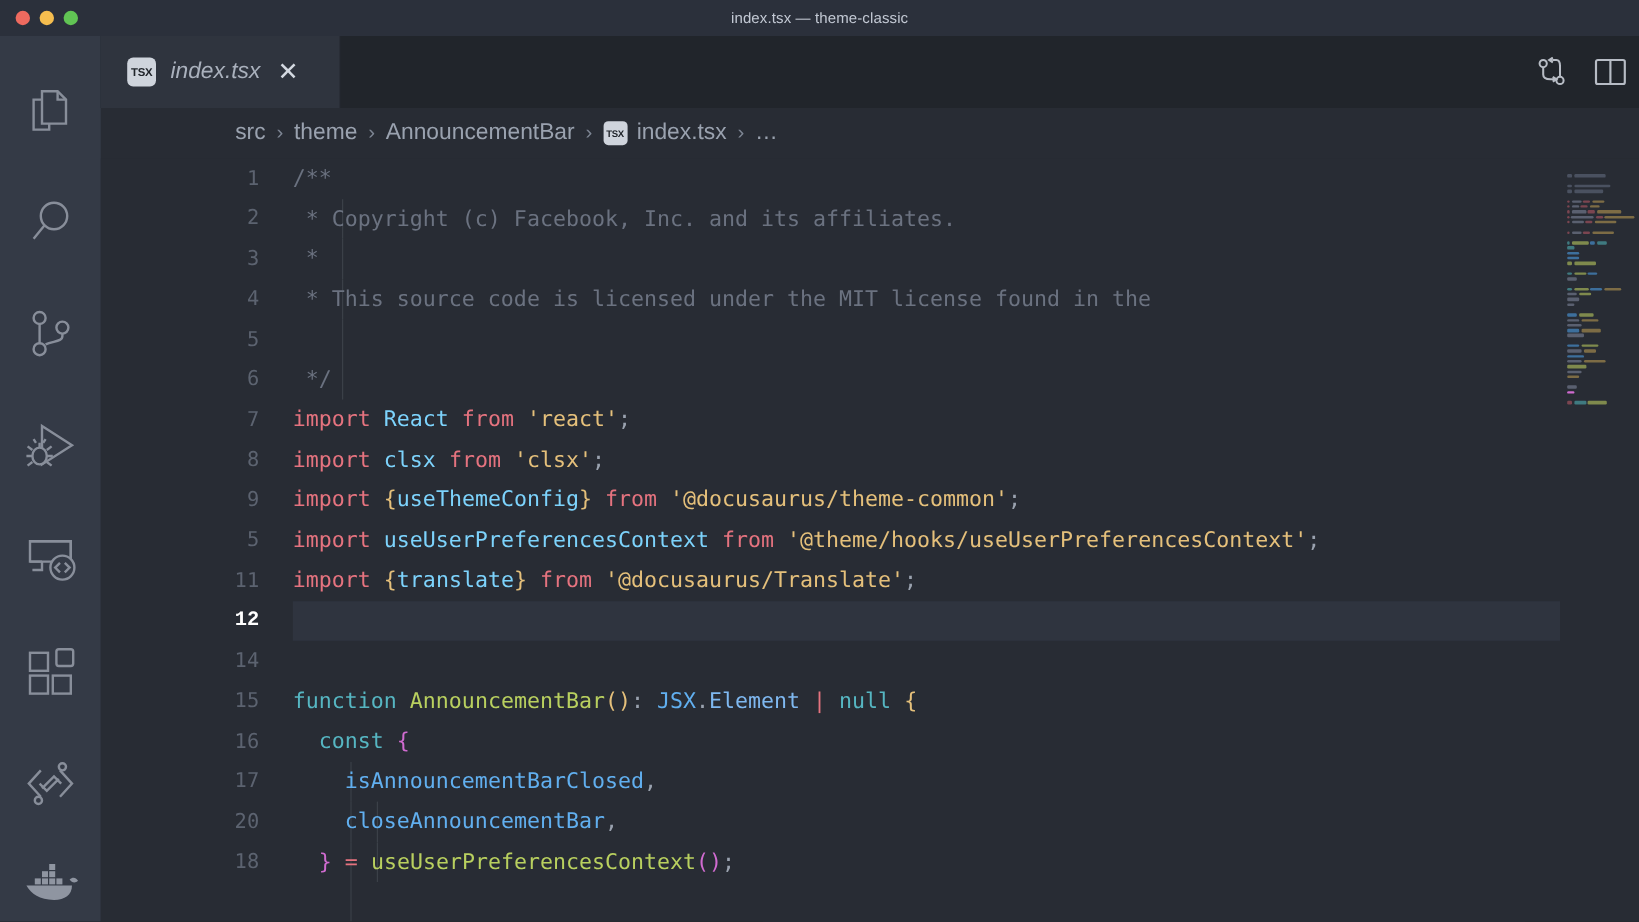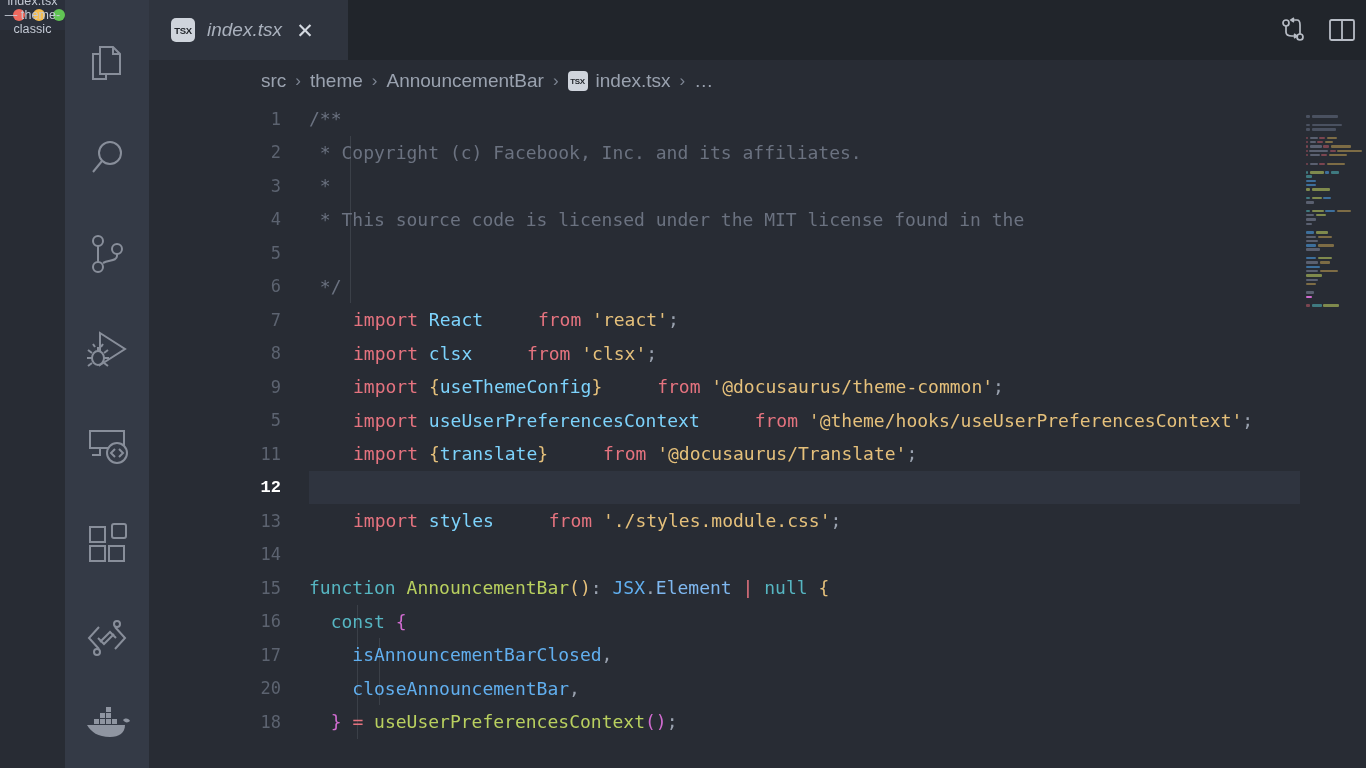--- a/index.html
+++ b/index.html
@@ -3,21 +3,21 @@
 <meta charset="utf-8">
 <title>index.tsx — theme-classic</title>
 <style>
   * { margin:0; padding:0; box-sizing:border-box; }
   html, body {
     width:1366px; height:768px; overflow:hidden;
     background:#282c34;
     font-family:"Liberation Sans", sans-serif;
     -webkit-font-smoothing:antialiased;
   }
-  .app { position:relative; width:1366px; height:768px; display:flex; flex-direction:row; }
+  .app { position:relative; width:1366px; height:768px; display:flex; flex-direction:column; }
 
   
   .titlebar{
     height:30px; flex:0 0 30px; background:#2b303b;
     display:flex; align-items:center; position:relative;
   }
   .traffic{ display:flex; gap:8px; padding-left:13px; align-items:center; }
   .dot{ width:12px; height:12px; border-radius:50%; }
   .dot.red{ background:#ee6a5f; }
   .dot.yellow{ background:#f5bd4f; }
@@ -112,21 +112,21 @@
   .code{
     flex:1 1 auto; white-space:pre; color:#abb2bf; position:relative; z-index:1;
     letter-spacing:0px;
   }
   
   .guides{ position:absolute; inset:0; pointer-events:none; }
   .guide{ position:absolute; width:1px; background:#3b4048; }
 
   
   .t-comment { color:#6b7280; }
-  .t-key     { color:#e5737f;margin-left:44px; }
+  .t-key     { color:#e5737f; }
   .t-kw2     { color:#56b6c2; }
   .t-str     { color:#e5c07b; }
   .t-var     { color:#7dd3fc; }
   .t-prop    { color:#61afef; }
   .t-fn      { color:#b9d05f; }
   .t-brace-y { color:#e5c07b; }
   .t-brace-p { color:#d06bd0; }
   .t-punc    { color:#9aa2af; }
   .t-type    { color:#61afef; }
   .t-type2   { color:#7fb8f0; }
@@ -352,24 +352,20 @@
             <div class="row">
               <div class="ln">11</div>
               <div class="code"><span class="t-key">import</span><span class="t-var"> </span><span class="t-brace-y">{</span><span class="t-var">translate</span><span class="t-brace-y">}</span><span class="t-var"> </span><span class="t-key">from</span><span class="t-var"> </span><span class="t-str">'@docusaurus/Translate'</span><span class="t-punc">;</span></div>
             </div>
             <div class="row active">
               <div class="hl"></div>
               <div class="ln">12</div>
               <div class="code"></div>
             </div>
             <div class="row">
-              <div class="ln">13</div>
-              <div class="code"><span class="t-key">import</span><span class="t-var"> styles </span><span class="t-key">from</span><span class="t-var"> </span><span class="t-str">'./styles.module.css'</span><span class="t-punc">;</span></div>
-            </div>
-            <div class="row">
               <div class="ln">14</div>
               <div class="code"></div>
             </div>
             <div class="row">
               <div class="ln">15</div>
               <div class="code"><span class="t-kw2">function</span><span class="t-var"> </span><span class="t-fn">AnnouncementBar</span><span class="t-brace-y">()</span><span class="t-punc">:</span><span class="t-var"> </span><span class="t-type">JSX</span><span class="t-punc">.</span><span class="t-type2">Element</span><span class="t-var"> </span><span class="t-op">|</span><span class="t-var"> </span><span class="t-kw2">null</span><span class="t-var"> </span><span class="t-brace-y">{</span></div>
             </div>
             <div class="row">
               <div class="ln">16</div>
               <div class="code"><span class="t-var">  </span><span class="t-kw2">const</span><span class="t-var"> </span><span class="t-brace-p">{</span></div>

